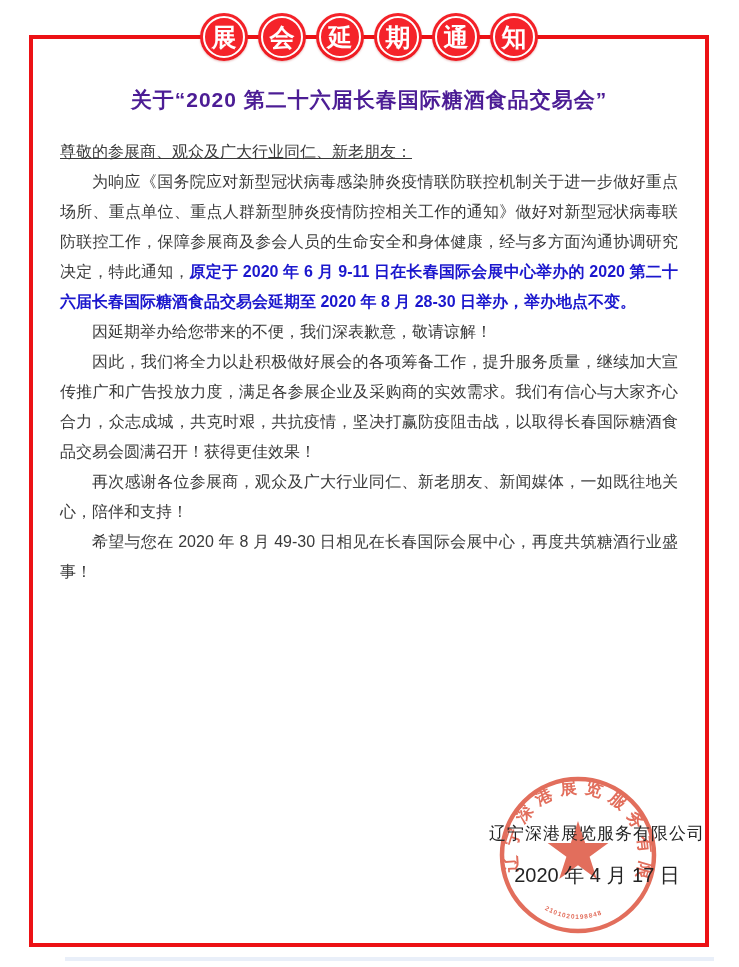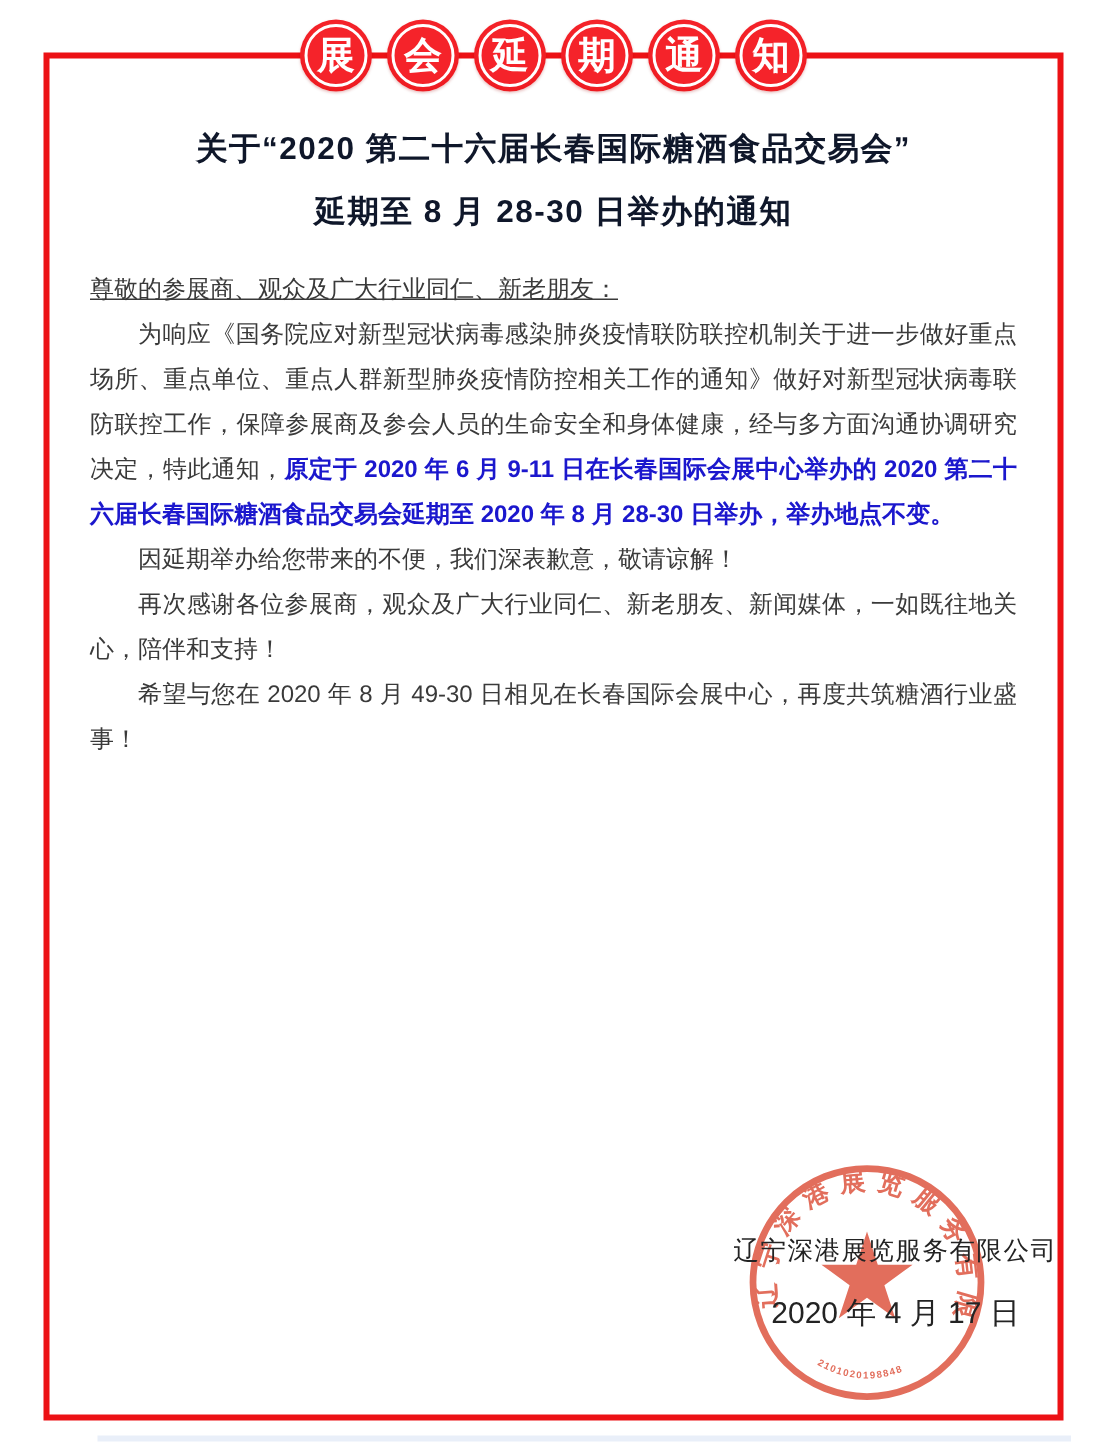--- a/index.html
+++ b/index.html
@@ -57,21 +57,21 @@
   }
   .doc {
     position: absolute;
     inset: 0;
     padding: 40px 27px 0 27px;
   }
   .title-line {
     text-align: center;
     font-size: 21px;
     font-weight: bold;
-    color: #0f172a;
+    color: #4c1d95;
     line-height: 42px;
     letter-spacing: 1px;
   }
   .salutation {
     margin-top: 16px;
     font-size: 16px;
     line-height: 30px;
     color: #3a3a3a;
     text-decoration: underline;
   }
@@ -160,27 +160,27 @@
           <span>通</span>
         </div>
       <div class="badge">
           <span>知</span>
         </div>
     </div>
 
     <div class="doc">
 
       <div class="title-line">关于“2020 第二十六届长春国际糖酒食品交易会”</div>
-      <div class="title-line">延期至 8 月 28-30 日举办的通知</div>
 
       <div class="salutation">尊敬的参展商、观众及广大行业同仁、新老朋友：</div>
 
       <div class="body-text">
         <p><span>为响应《国务院应对新型冠状病毒感染肺炎疫情联防联控机制关于进一步做好重点场所、重点单位、重点人群新型肺炎疫情防控相关工作的通知》做好对新型冠状病毒联防联控工作，保障参展商及参会人员的生命安全和身体健康，经与多方面沟通协调研究决定，特此通知，</span><span class="highlight">原定于 2020 年 6 月 9-11 日在长春国际会展中心举办的 2020 第二十六届长春国际糖酒食品交易会延期至 2020 年 8 月 28-30 日举办，举办地点不变。</span></p>
         <p>因延期举办给您带来的不便，我们深表歉意，敬请谅解！</p>
+        <p>因此，我们将全力以赴积极做好展会的各项筹备工作，提升服务质量，继续加大宣传推广和广告投放力度，满足各参展企业及采购商的实效需求。我们有信心与大家齐心合力，众志成城，共克时艰，共抗疫情，坚决打赢防疫阻击战，以取得长春国际糖酒食品交易会圆满召开！获得更佳效果！</p>
         <p>再次感谢各位参展商，观众及广大行业同仁、新老朋友、新闻媒体，一如既往地关心，陪伴和支持！</p>
         <p>希望与您在 2020 年 8 月 49-30 日相见在长春国际会展中心，再度共筑糖酒行业盛事！</p>
       </div>
 
     </div>
 
   </div>
 
   <div class="stamp">
     <svg width="180" height="180" viewBox="0 0 180 180">

